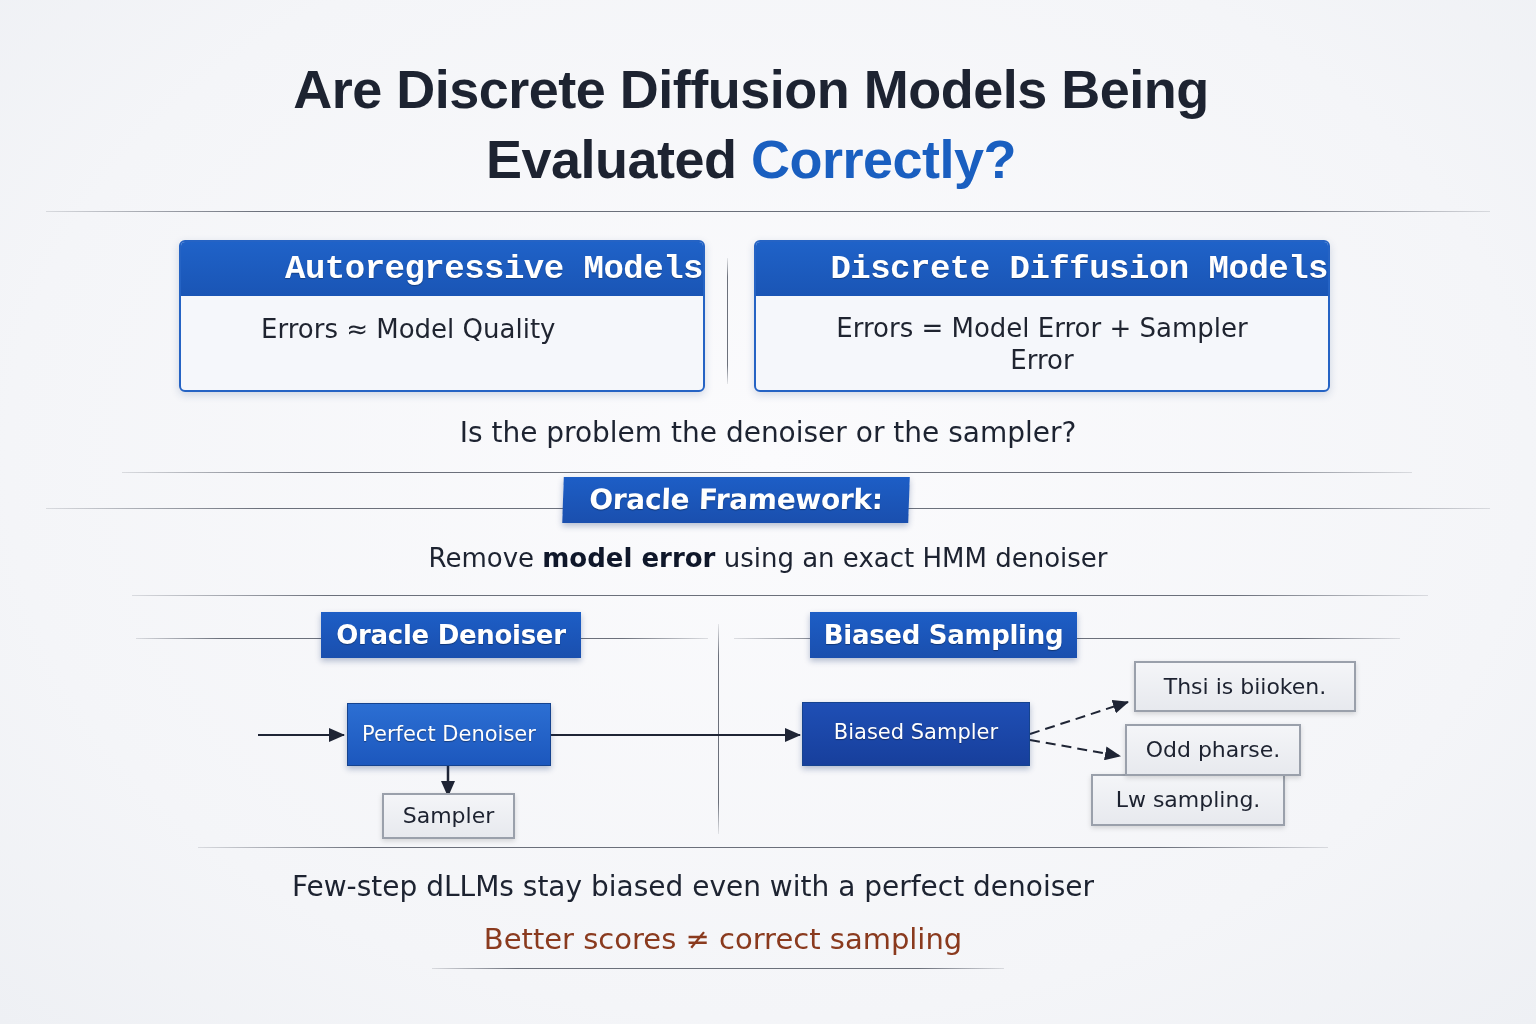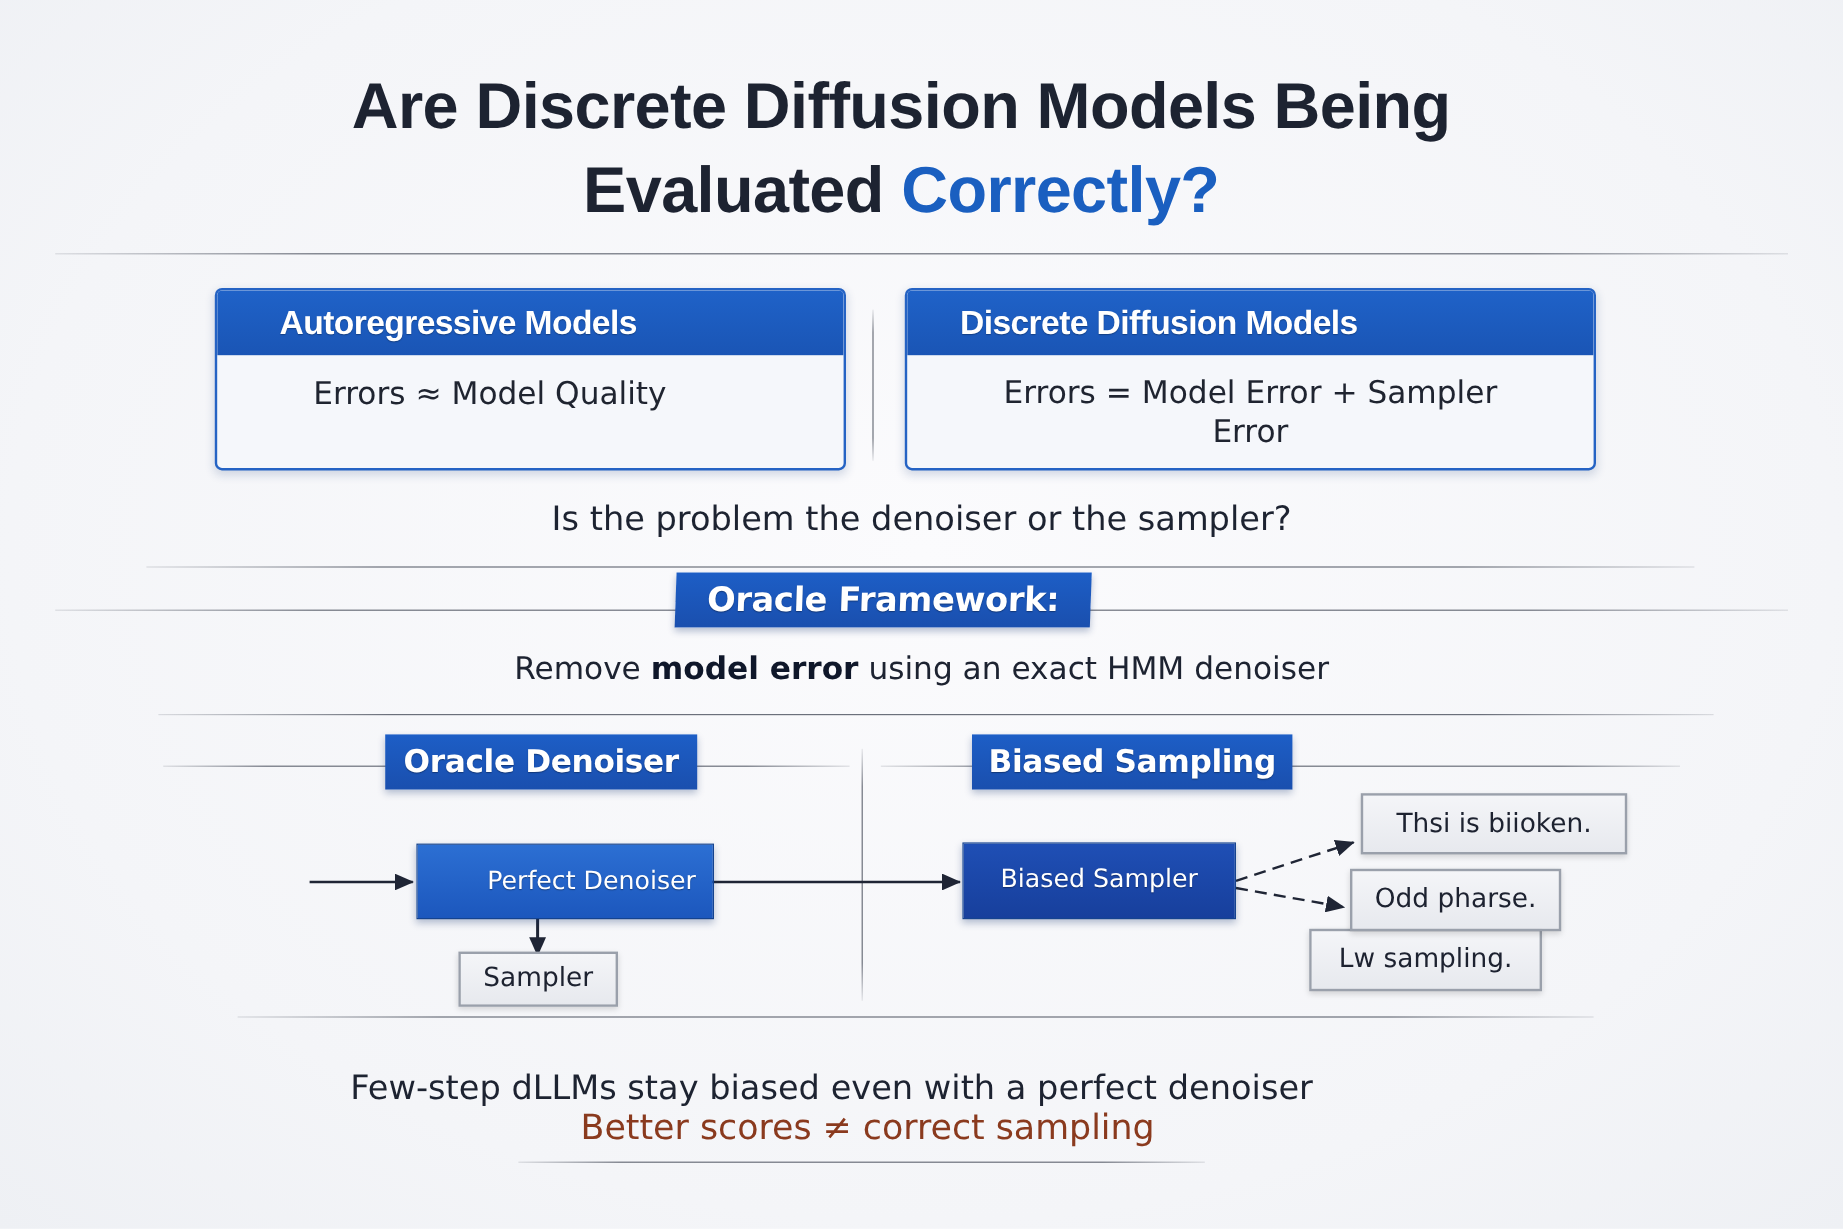--- a/index.html
+++ b/index.html
@@ -17,23 +17,24 @@
   .accent-blue { color: #1a5fc0; }
   .rule { position: absolute; height: 1px; background: linear-gradient(to right, rgba(60,66,80,0.15), rgba(60,66,80,0.75) 15%, rgba(60,66,80,0.75) 85%, rgba(60,66,80,0.15)); }
   .vrule { position: absolute; width: 1px; background: linear-gradient(to bottom, rgba(60,66,80,0.1), rgba(60,66,80,0.75) 15%, rgba(60,66,80,0.75) 85%, rgba(60,66,80,0.1)); }
 
   .card {
     position: absolute; background: #f5f7fb; border: 2px solid #2563c4; border-radius: 6px;
     box-shadow: 0 3px 8px rgba(30,60,120,0.18); overflow: hidden;
   }
   .card-header {
     height: 54px; background: linear-gradient(to bottom, #1f62c8, #1a55b5);
-    color: #fff; font-weight: bold; font-size: 28px; line-height: 54px;
-    font-family: Liberation Sans, sans-serif; letter-spacing: -0.5px;
+    color: #fff; font-weight: bold; font-size: 34px; line-height: 54px;
+    font-family: Liberation Mono, monospace; letter-spacing: -0.5px;
     text-shadow: 0 1px 1px rgba(0,0,0,0.3);
+    text-align: right;
   }
   .card-body { font-size: 26px; color: #1f2430; text-align: center; }
 
   .banner {
     position: absolute; background: linear-gradient(to bottom, #1d5ec6, #1a4fae);
     color: #fff; font-weight: bold; text-align: center;
     text-shadow: 0 1px 1px rgba(0,0,0,0.35);
     box-shadow: 0 3px 6px rgba(20,50,110,0.3);
     font-size: 26px; letter-spacing: -0.3px;
   }
@@ -110,27 +111,27 @@
       <path d="M0,0 L16,7 L0,14 Z" fill="#1f2535"></path>
     </marker>
   </defs>
   <line x1="258" y1="735" x2="344" y2="735" stroke="#1f2535" stroke-width="2" marker-end="url(#arrowHeadL)"></line>
   <line x1="550" y1="735" x2="800" y2="735" stroke="#1f2535" stroke-width="2" marker-end="url(#arrowHeadL)"></line>
   <line x1="448" y1="765" x2="448" y2="796" stroke="#1f2535" stroke-width="2.5" marker-end="url(#arrowHeadL)"></line>
   <line x1="1030" y1="734" x2="1128" y2="702" stroke="#1f2535" stroke-width="2" stroke-dasharray="10,6" marker-end="url(#arrowHeadL)"></line>
   <line x1="1030" y1="740" x2="1120" y2="756" stroke="#1f2535" stroke-width="2" stroke-dasharray="10,6" marker-end="url(#arrowHeadL)"></line>
 </svg>
 
-<div class="node-blue" style="left:347px; top:703px; width:202px; height:61px; line-height:61px;padding-left:44px;">Perfect Denoiser</div>
+<div class="node-blue" style="left:347px; top:703px; width:202px; height:61px; line-height:61px;">Perfect Denoiser</div>
 <div class="node-gray" style="left:382px; top:793px; width:129px; height:42px; line-height:42px;">Sampler</div>
 
 <div class="node-blue node-dark" style="left:802px; top:702px; width:226px; height:62px; line-height:58px;">Biased Sampler</div>
 
 <div class="node-gray" style="left:1134px; top:661px; width:218px; height:47px; line-height:47px;">Thsi is biioken.</div>
 <div class="node-gray" style="left:1091px; top:774px; width:190px; height:48px; line-height:48px;">Lw sampling.</div>
 <div class="node-gray" style="left:1125px; top:724px; width:172px; height:48px; line-height:48px;">Odd pharse.</div>
 
 <div class="rule" style="left:198px; width:1130px; top:847px;"></div>
 
-<div class="text-center" style="top:870px; font-size:28px; color:#1d2331; padding-right:300px; padding-left:150px; box-sizing:border-box;margin-top:20px;">Few-step dLLMs stay biased even with a perfect denoiser</div>
+<div class="text-center" style="top:870px; font-size:28px; color:#1d2331; padding-right:300px; padding-left:150px; box-sizing:border-box;">Few-step dLLMs stay biased even with a perfect denoiser</div>
 <div class="text-center" style="top:922px; font-size:29px; color:#8a3a1e; padding-right:200px; padding-left:110px; box-sizing:border-box;">Better scores ≠ correct sampling</div>
 
 <div class="rule" style="left:432px; width:572px; top:968px;"></div>
 
 </body></html>

